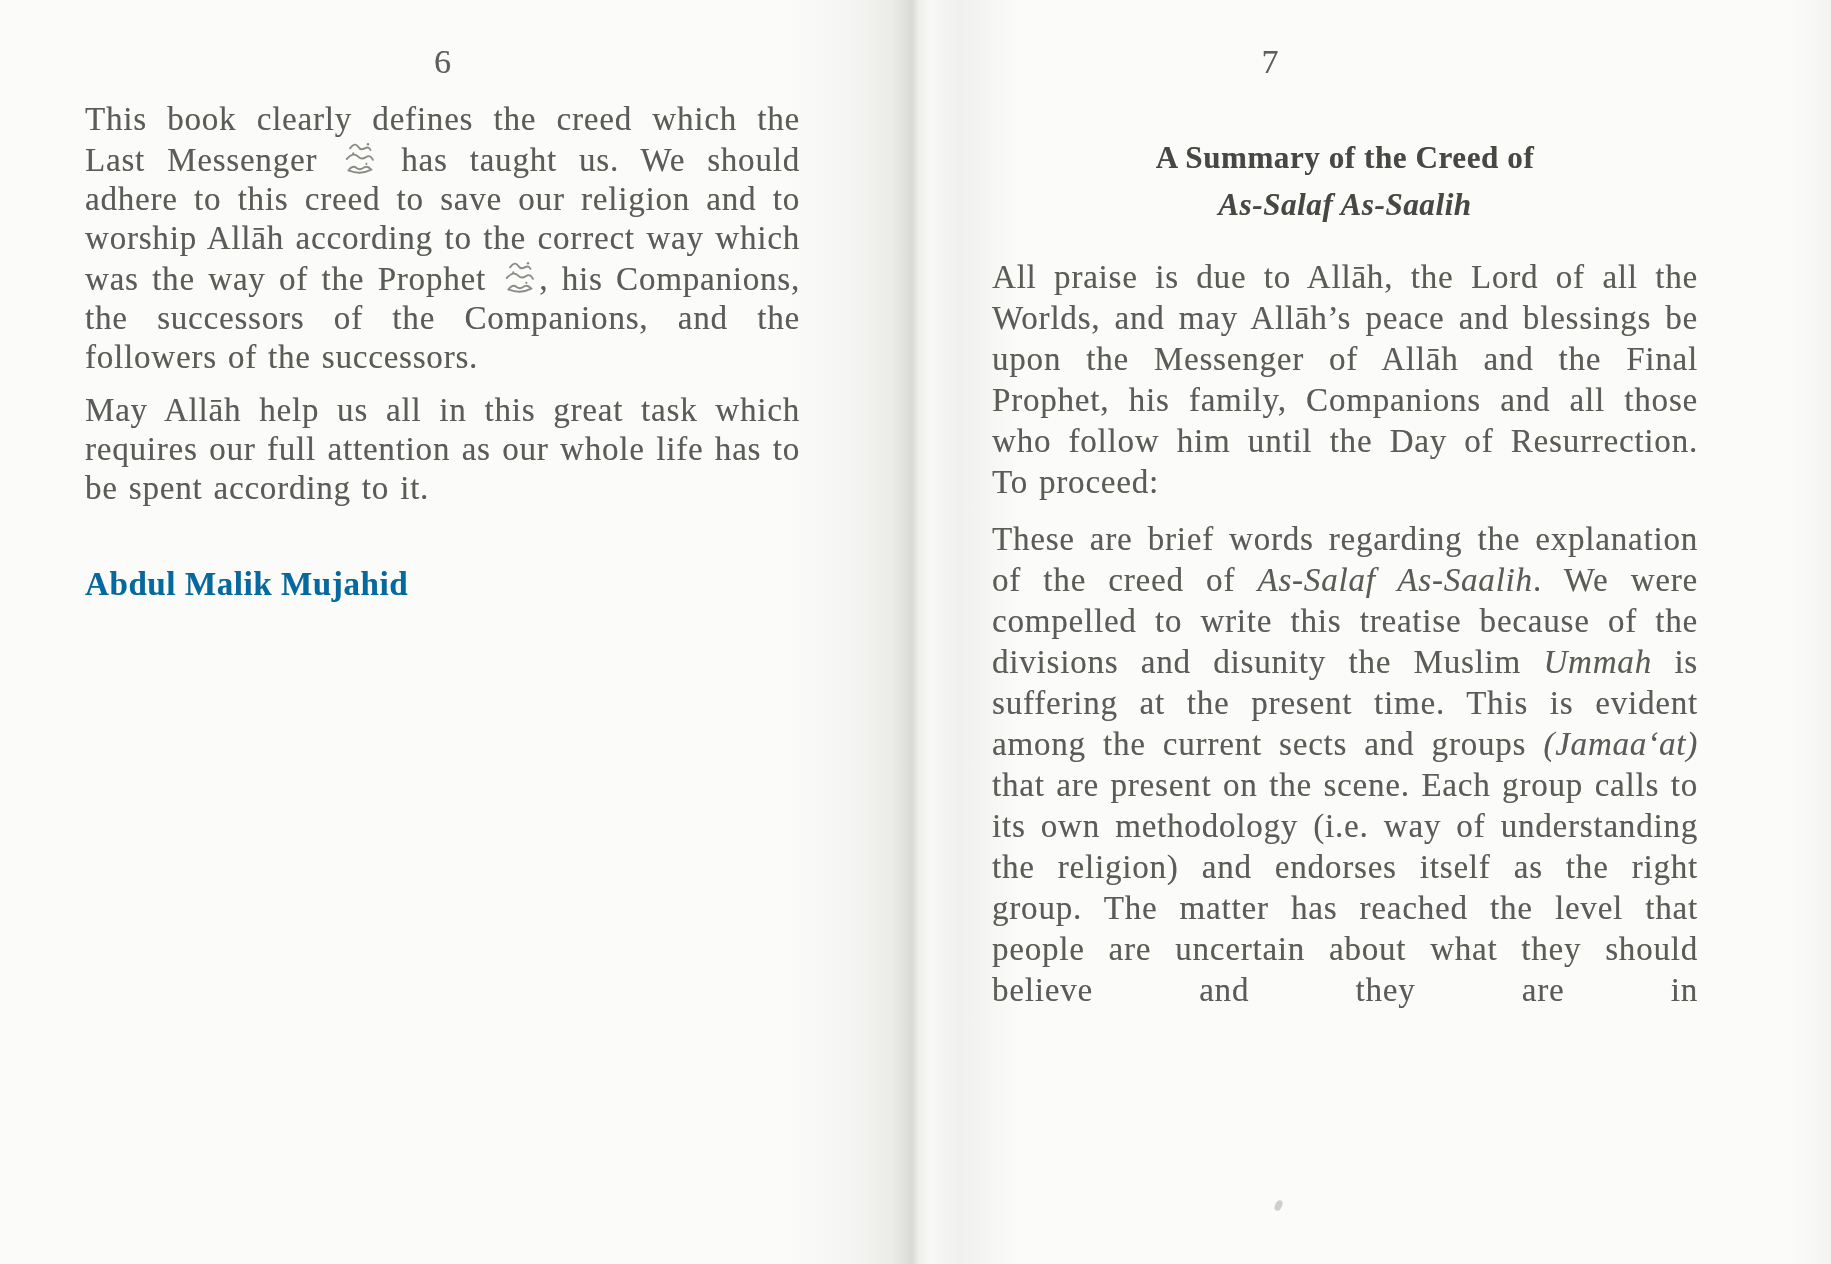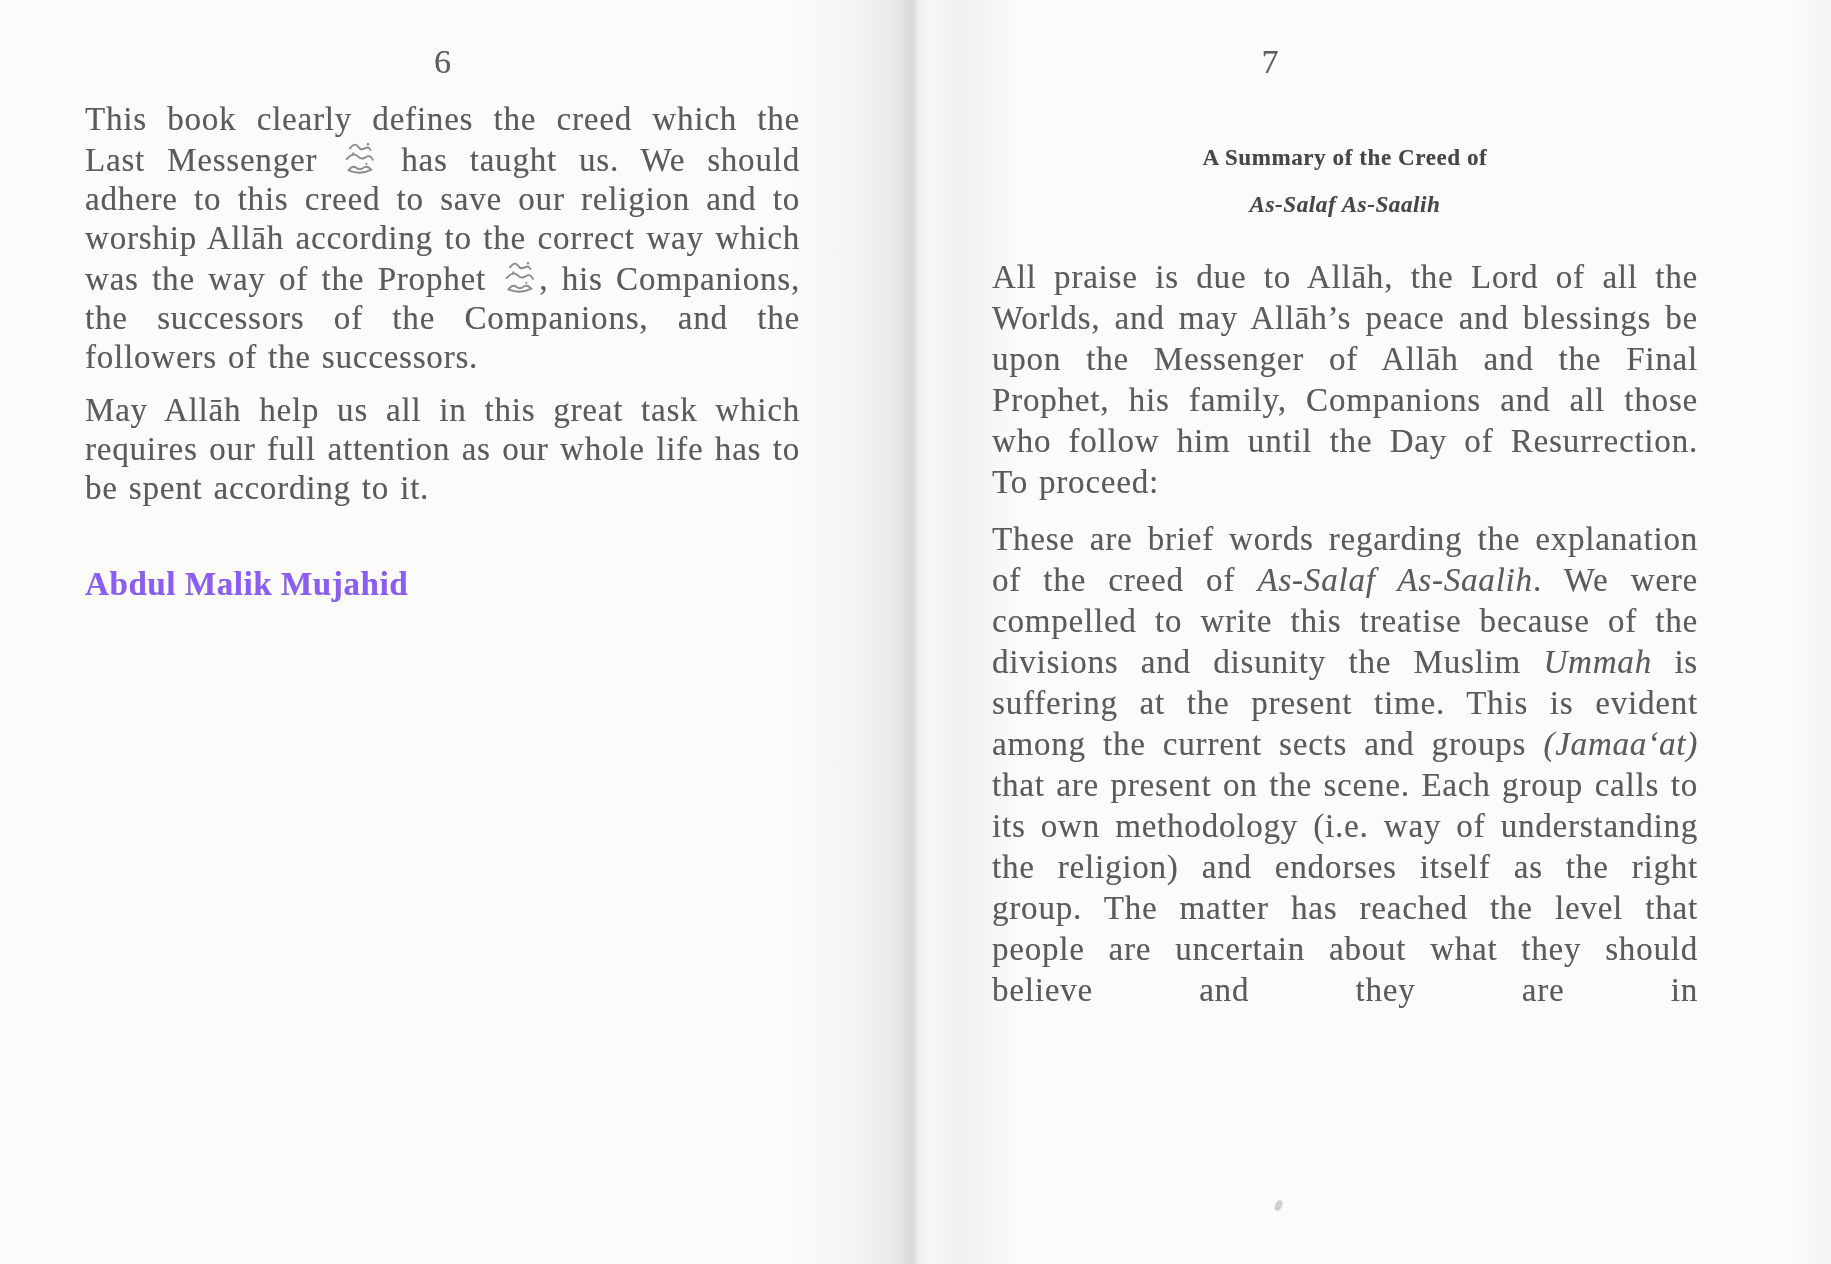--- a/index.html
+++ b/index.html
@@ -33,32 +33,32 @@
   .page-right .body{line-height:41px;}
   .p-top-left{margin-top:16px;}
   .p-gap-left{margin-top:14px;}
   .p-top-right{margin-top:29px;}
   .p-gap-right{margin-top:16px;}
   .last-just{text-align-last:justify;}
   .heading{
     margin-top:50px;
     text-align:center;
     font-weight:bold;
-    font-size:23px;line-height:47px;
+    font-size:31px;line-height:47px;
     color:#474744;
     letter-spacing:0.6px;
   }
   .h-line{display:block;}
   .h-italic{font-style:italic;}
   .it{font-style:italic;}
   .signature{margin-top:56px;}
   .sig-name{
     font-weight:bold;
     font-size:33px;line-height:40px;
-    color:#8b5cf6;
+    color:#0369a1;
     letter-spacing:0.6px;
   }
   .sig-title{
     font-size:33px;line-height:40px;
     color:#5b5b58;
     letter-spacing:0.6px;
   }
   .pbuh{
     display:inline-block;
     width:36px;height:40px;

